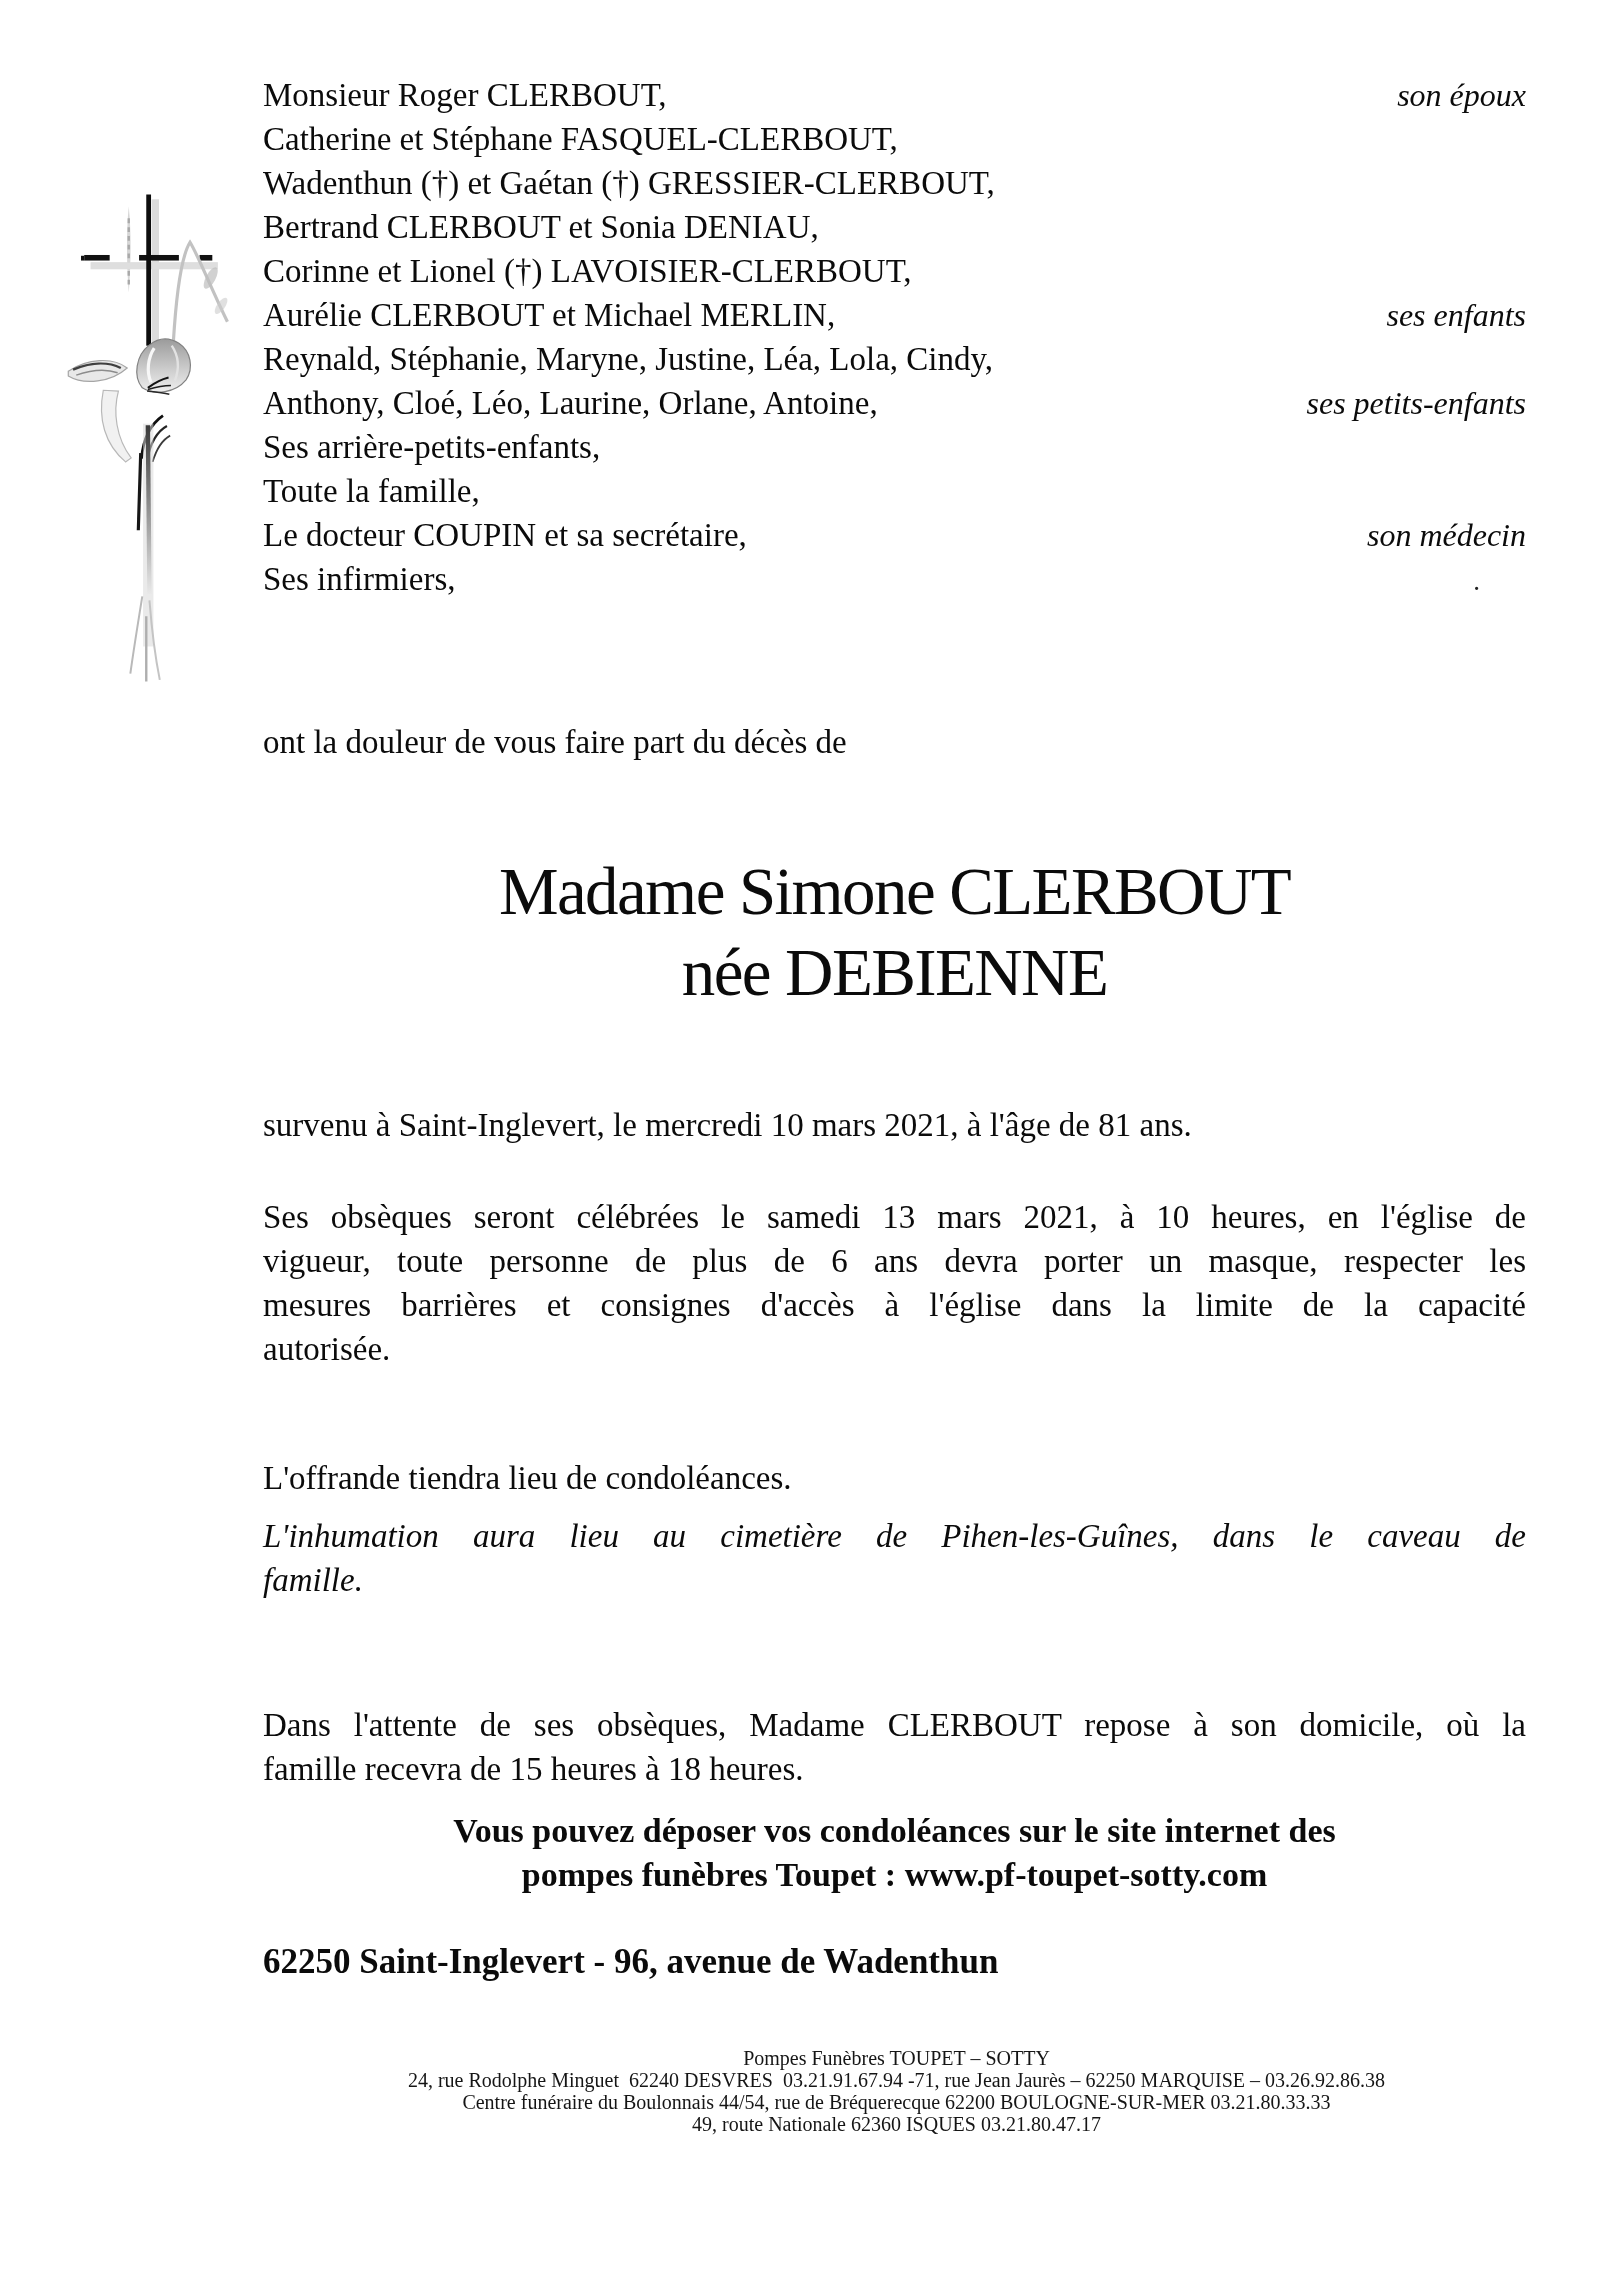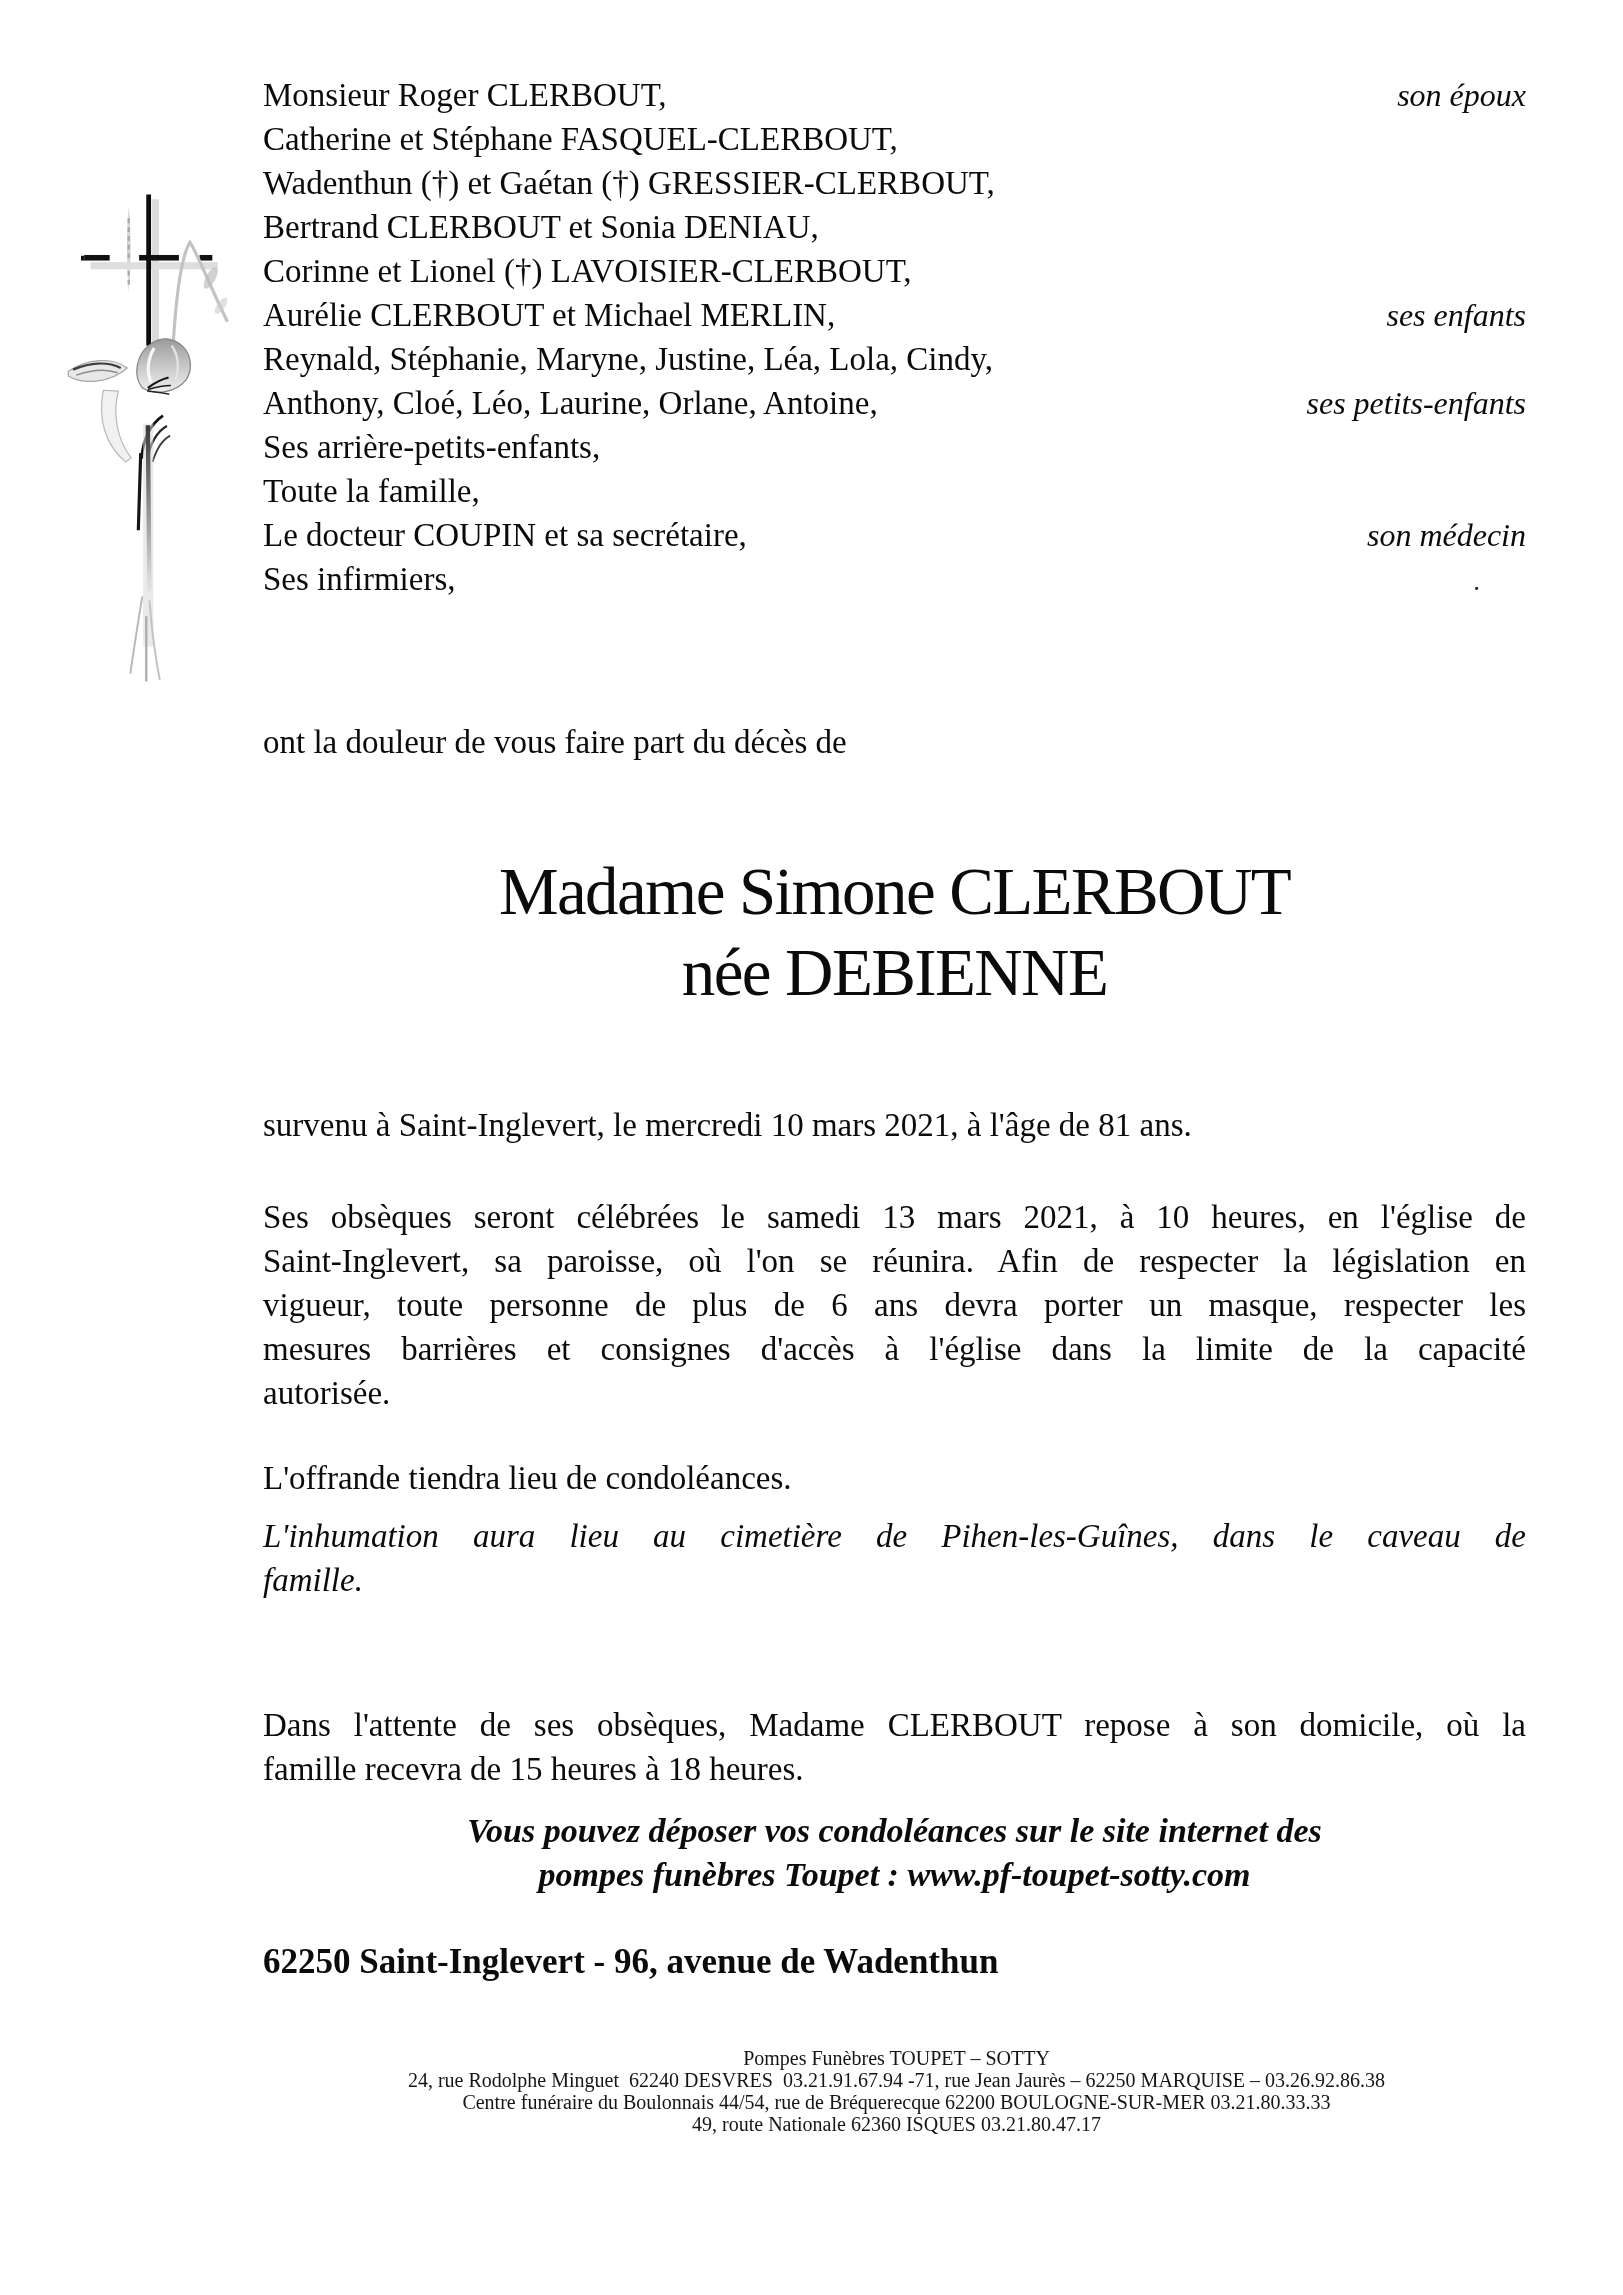--- a/index.html
+++ b/index.html
@@ -81,21 +81,20 @@
   .plainline { text-align: left; }
 
   
   .cond-block {
     position: absolute;
     left: 263px;
     top: 1809px;
     width: 1263px;
     text-align: center;
     font-weight: bold;
-    font-style: italic;
     font-size: 34px;
     line-height: 44px;
   }
 
   
   .address {
     position: absolute;
     left: 263px;
     top: 1940px;
     font-size: 35px;
@@ -233,21 +232,20 @@
 
   <div class="title-block">
     <div>Madame Simone CLERBOUT</div>
     <div>née DEBIENNE</div>
   </div>
 
   <div class="para p-survenu">survenu à Saint-Inglevert, le mercredi 10 mars 2021, à l'âge de 81 ans.</div>
 
   <div class="para p-obseques">
     <div class="jline">Ses obsèques seront célébrées le samedi 13 mars 2021, à 10  heures, en l'église de</div>
-    <div class="jline">Saint-Inglevert, sa paroisse, où l'on se réunira. Afin de respecter la législation en</div>
     <div class="jline">vigueur, toute personne de plus de 6 ans devra porter un masque, respecter les</div>
     <div class="jline">mesures barrières et consignes d'accès à l'église dans la limite de la capacité</div>
     <div class="plainline">autorisée.</div>
   </div>
 
   <div class="para p-offrande">L'offrande tiendra lieu de condoléances.</div>
 
   <div class="para p-inhumation">
     <div class="jline">L'inhumation aura lieu au cimetière de Pihen-les-Guînes, dans le caveau de</div>
     <div class="plainline">famille.</div>

